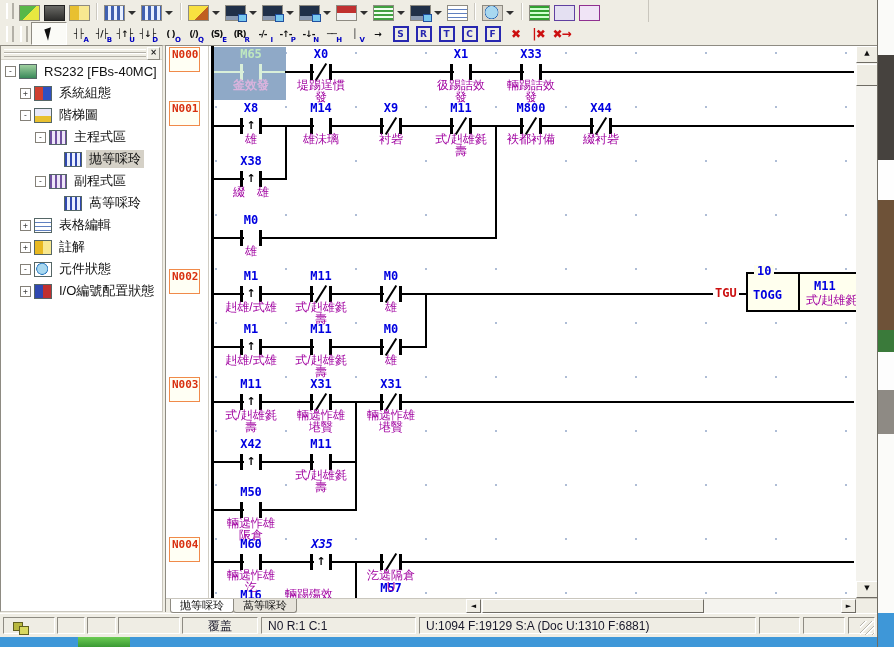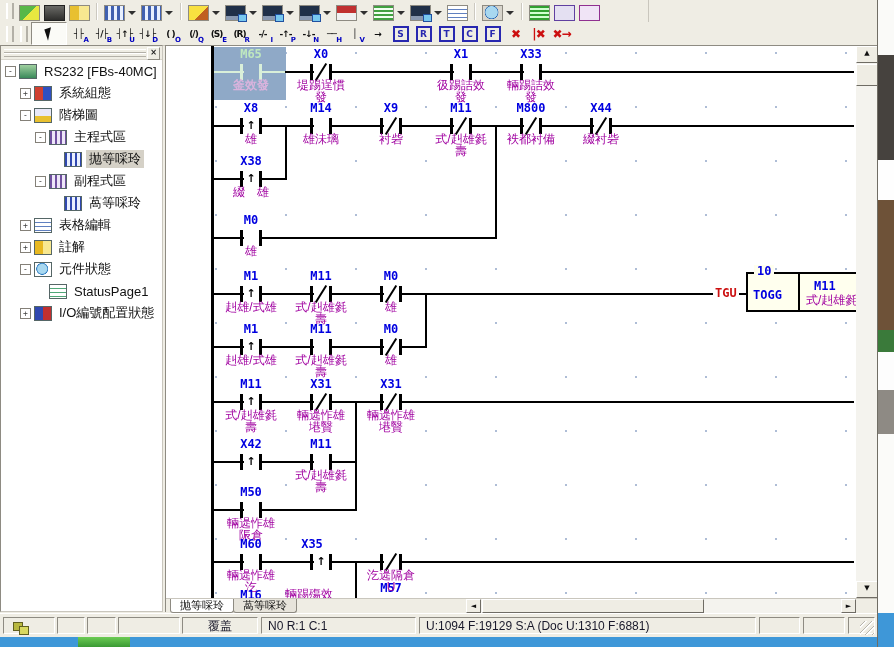--- a/index.html
+++ b/index.html
@@ -294,34 +294,36 @@
         <div class="trow" style="padding-left: 19px;">
           <div class="expbox">+</div>
           <div class="ti ti-comment"></div>
           <div class="tlabel">註解</div>
         </div>
         <div class="trow" style="padding-left: 19px;">
           <div class="expbox">-</div>
           <div class="ti ti-search"></div>
           <div class="tlabel">元件狀態</div>
         </div>
-        <div class="trow" style="padding-left: 34px;">
-          <div class="expspace"></div>
-          <div class="ti ti-statuspage"></div>
-          <div class="tlabel">StatusPage1</div>
-        </div>
         <div class="trow" style="padding-left: 19px;">
           <div class="expbox">+</div>
           <div class="ti ti-io"></div>
           <div class="tlabel">I/O編號配置狀態</div>
         </div>
       </div>
   </div>
 
   <div id="ladderwin">
+    <div id="gutter">
+        <div class="netbox" style="top: 1px;">N000</div>
+        <div class="netbox" style="top: 55px;">N001</div>
+        <div class="netbox" style="top: 223px;">N002</div>
+        <div class="netbox" style="top: 331px;">N003</div>
+        <div class="netbox" style="top: 491px;">N004</div>
+      </div>
     <div id="canvas">
         <div class="hl" style="left: 2px; top: 1px; width: 75px; height: 53px;"></div>
         <div class="wire" style="left: 3px; top: 25px; width: 642px; height: 2px; background: rgb(0, 0, 0);"></div>
         <div class="wire" style="left: 3px; top: 25px; width: 73px; height: 2px; background: rgb(217, 239, 217);"></div>
         <div class="gapcover" style="left: 35px; top: 24px; background: rgb(143, 169, 199);"></div>
         <div class="bar" style="left: 31px; top: 18px; background: rgb(217, 239, 217);"></div>
         <div class="bar" style="left: 50px; top: 18px; background: rgb(217, 239, 217);"></div>
         <div class="cname" style="left: 7px; top: 2px; color: rgb(191, 232, 191);">M65</div>
         <div class="clabel" style="left: -18px; top: 33px; color: rgb(217, 179, 221); font-weight: bold;">釜效發</div>
         <div class="gapcover" style="left: 105px; top: 24px; background: rgb(255, 255, 255);"></div>
@@ -489,21 +491,21 @@
         <div class="gapcover" style="left: 35px; top: 514px; background: rgb(255, 255, 255);"></div>
         <div class="bar" style="left: 31px; top: 508px; background: rgb(0, 0, 0);"></div>
         <div class="bar" style="left: 50px; top: 508px; background: rgb(0, 0, 0);"></div>
         <div class="cname" style="left: 7px; top: 492px;">M60</div>
         <div class="clabel" style="left: -18px; top: 523px;">輛遈怍雄
 汔</div>
         <div class="gapcover" style="left: 105px; top: 514px; background: rgb(255, 255, 255);"></div>
         <div class="bar" style="left: 101px; top: 508px; background: rgb(0, 0, 0);"></div>
         <div class="bar" style="left: 120px; top: 508px; background: rgb(0, 0, 0);"></div>
         <div class="edgearrow" style="left: 104px; top: 508px; color: rgb(0, 0, 0);">↑</div>
-        <div class="cname" style="left: 68px; top: 492px;">X35</div>
+        <div class="cname" style="left: 78px; top: 492px; font-style: italic;">X35</div>
         <div class="clabel" style="left: 40px; top: 523px; margin-top: 19px;">輛踢殤效
 濦畦</div>
         <div class="gapcover" style="left: 175px; top: 514px; background: rgb(255, 255, 255);"></div>
         <div class="bar" style="left: 171px; top: 508px; background: rgb(0, 0, 0);"></div>
         <div class="bar" style="left: 190px; top: 508px; background: rgb(0, 0, 0);"></div>
         <div class="slash" style="left: 181px; top: 506px; background: rgb(0, 0, 0);"></div>
         <div class="cname" style="left: 147px; top: 492px; margin-top: 44px;">M57</div>
         <div class="clabel" style="left: 122px; top: 523px;">汔遈隔倉
 U</div>
         <div class="cname" style="left: 7px; top: 543px;">M16</div>

